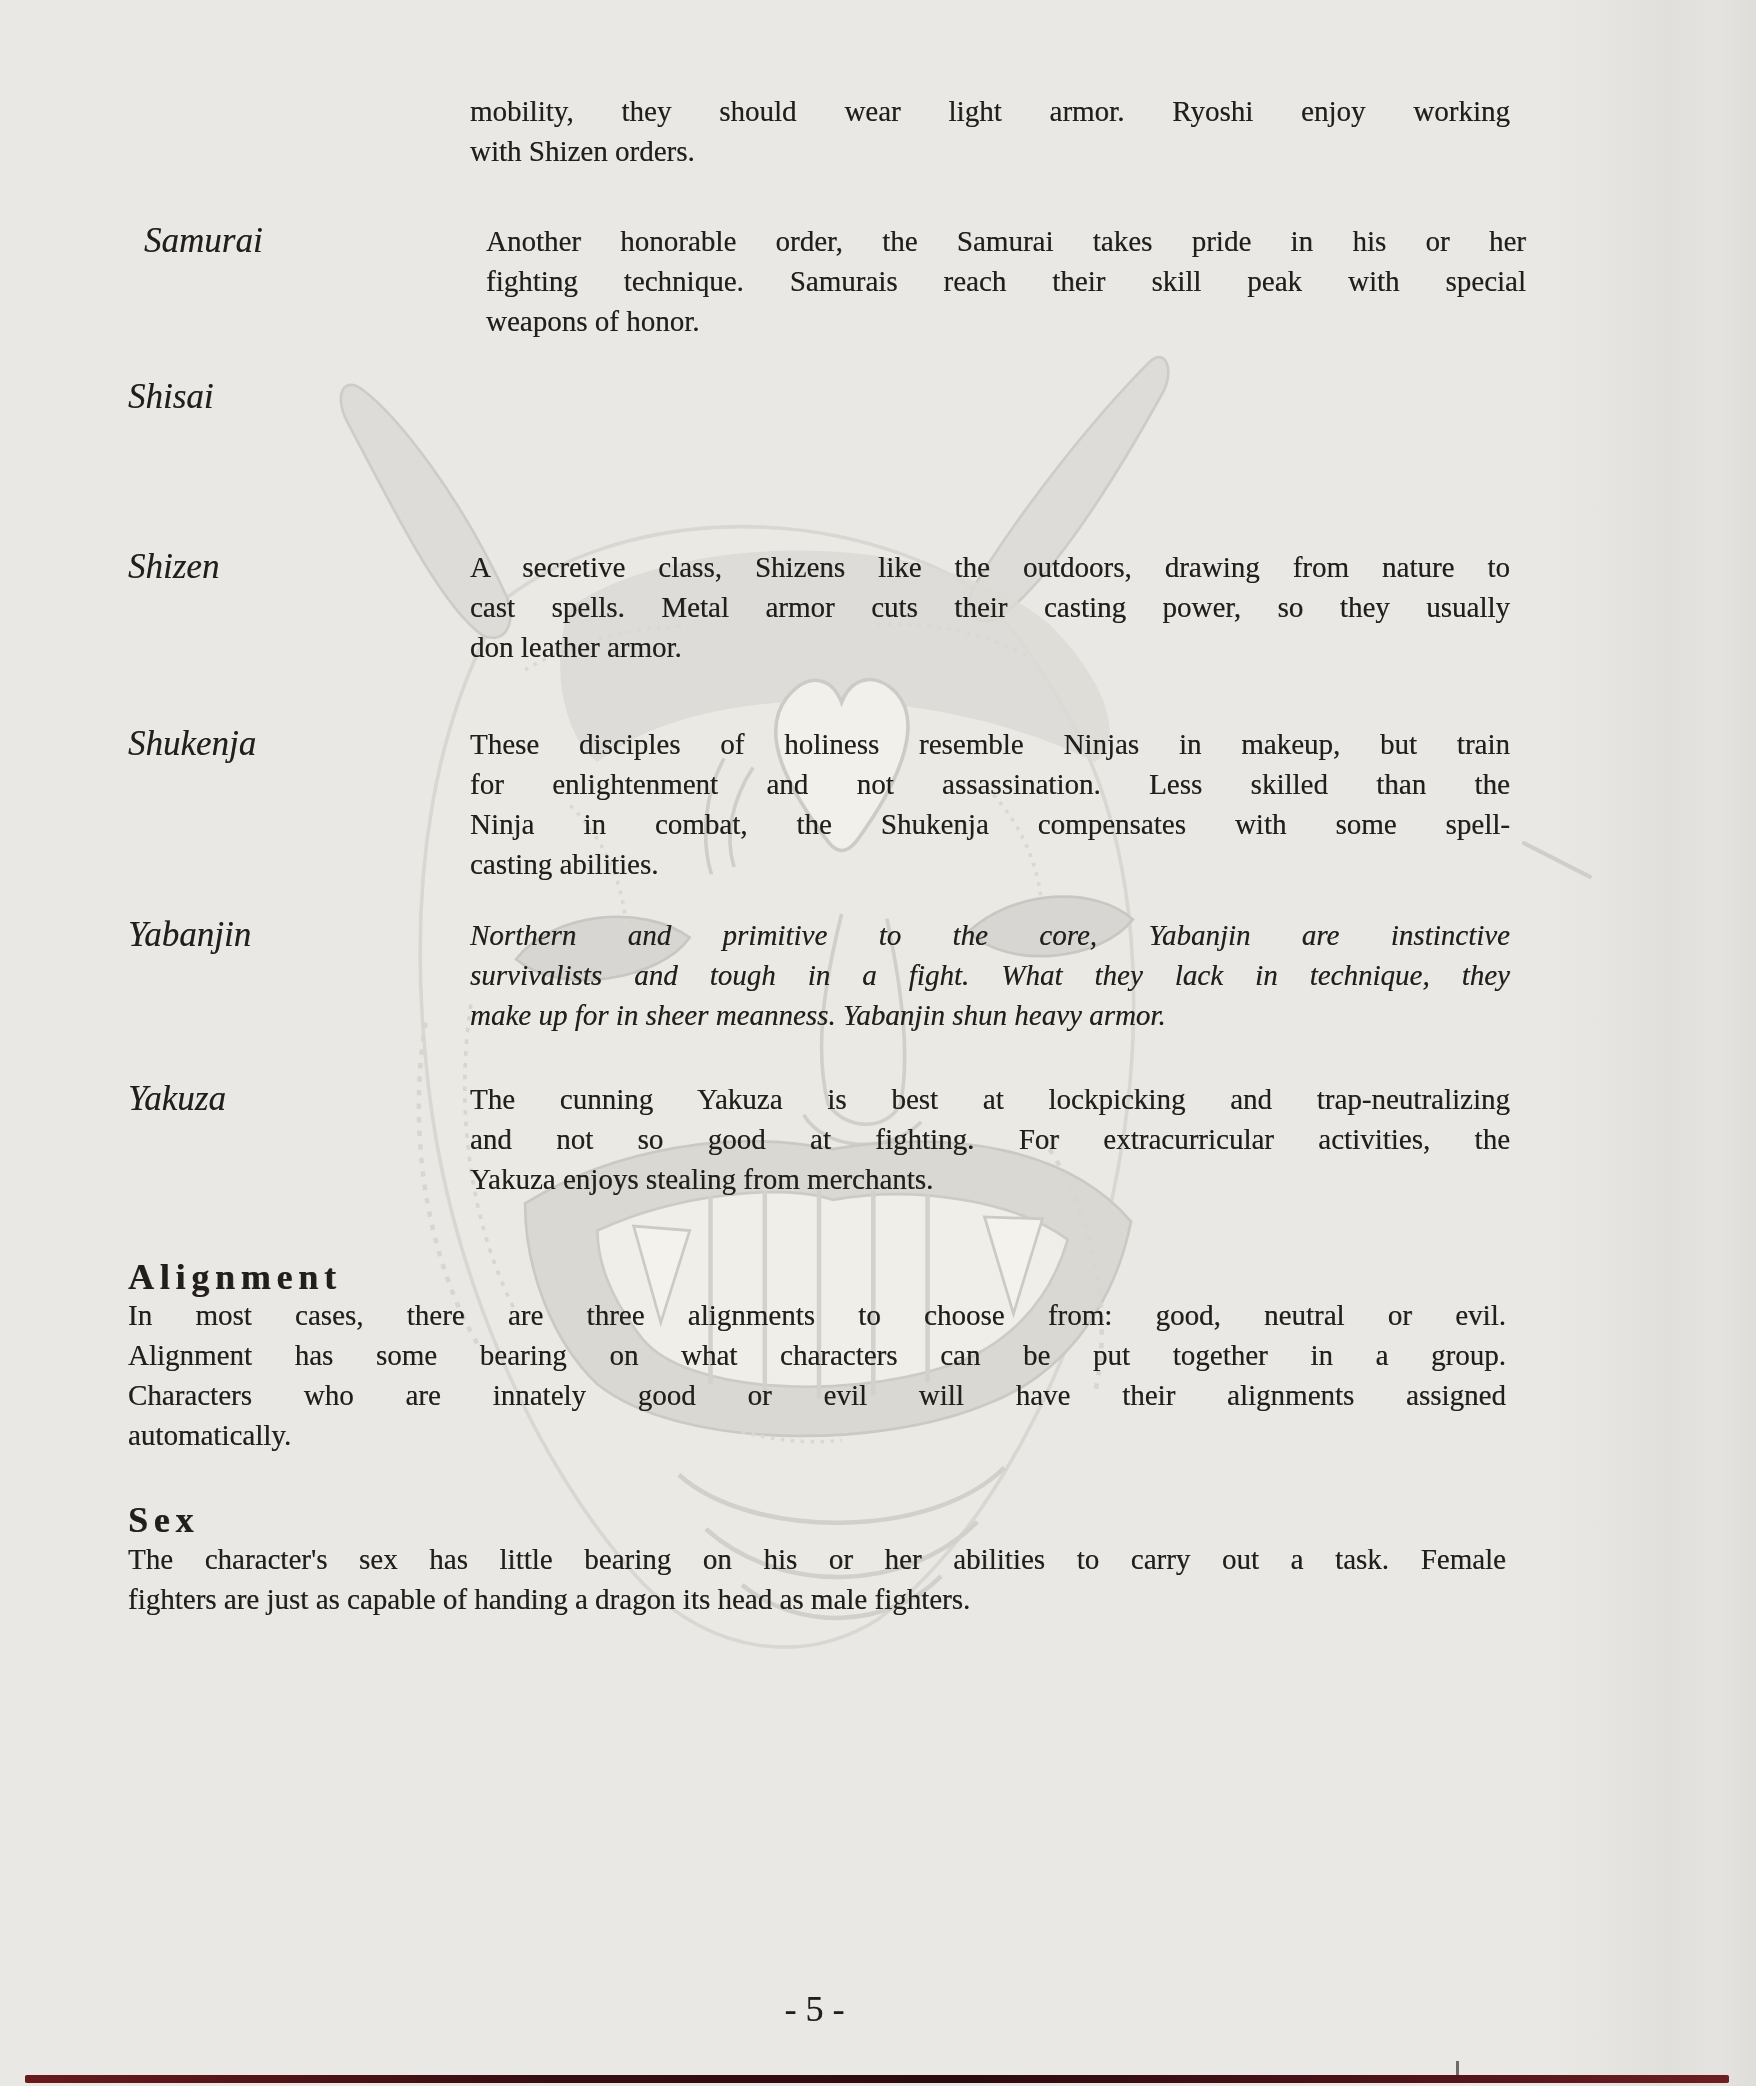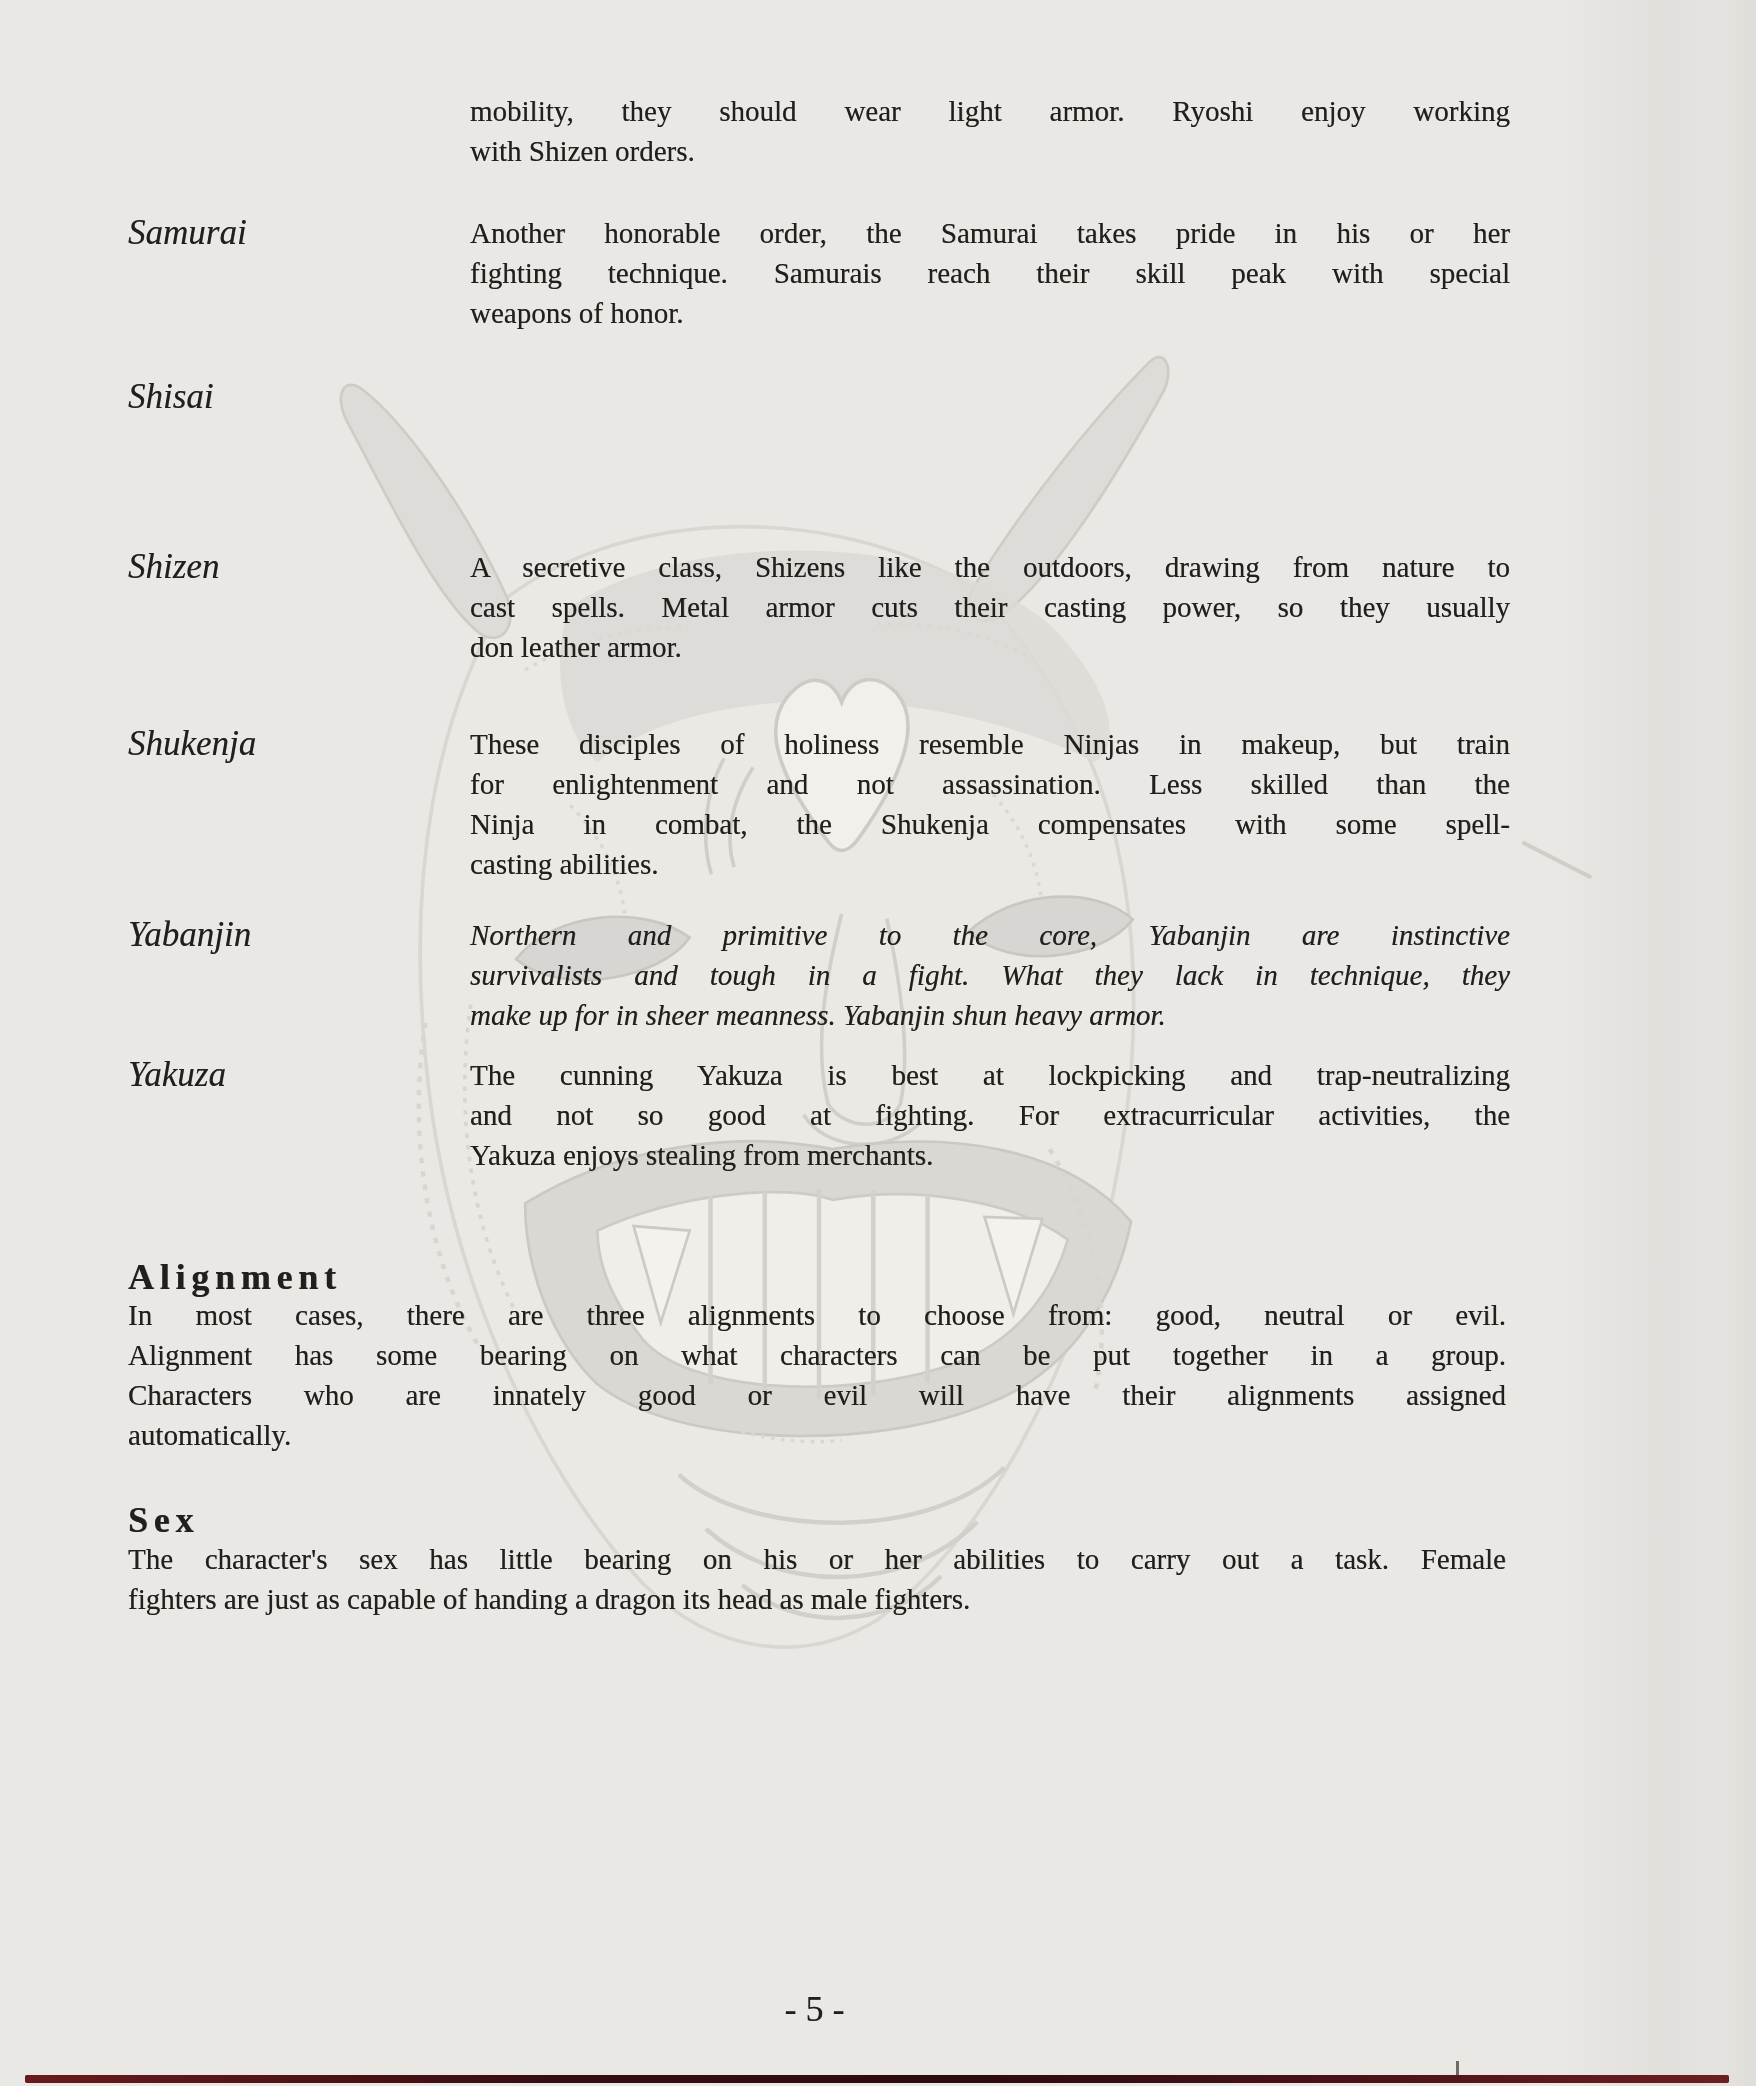--- a/index.html
+++ b/index.html
@@ -39,26 +39,26 @@
   }
   .desc{left:470px;width:1040px;}
   .full{left:128px;width:1378px;}
   .heading{
     position:absolute;left:128px;
     font-weight:bold;font-size:36px;line-height:40px;letter-spacing:0.16em;
     text-shadow:0.4px 0.4px 0.5px rgba(25,22,18,0.6);
   }
   
   .e0{top:91px;}
-  .t1,.e1{top:213px;}
+  .t1,.e1{top:221px;margin-left:16px;}
   .t2,.e2{top:377px;}
   .t3,.e3{top:547px;}
   .t4,.e4{top:724px;}
   .t5,.e5{top:915px;font-style:italic;}
-  .t6,.e6{top:1055px;}
+  .t6,.e6{top:1079px;}
   .h-align{top:1257px;}
   .b-align{top:1295px;}
   .h-sex{top:1500px;}
   .b-sex{top:1539px;}
   .page-number{
     position:absolute;top:1988px;left:733px;width:163px;
     font-size:36px;text-align:center;
     text-shadow:0.3px 0.3px 0.5px rgba(25,22,18,0.55);
   }
   .watermark{

